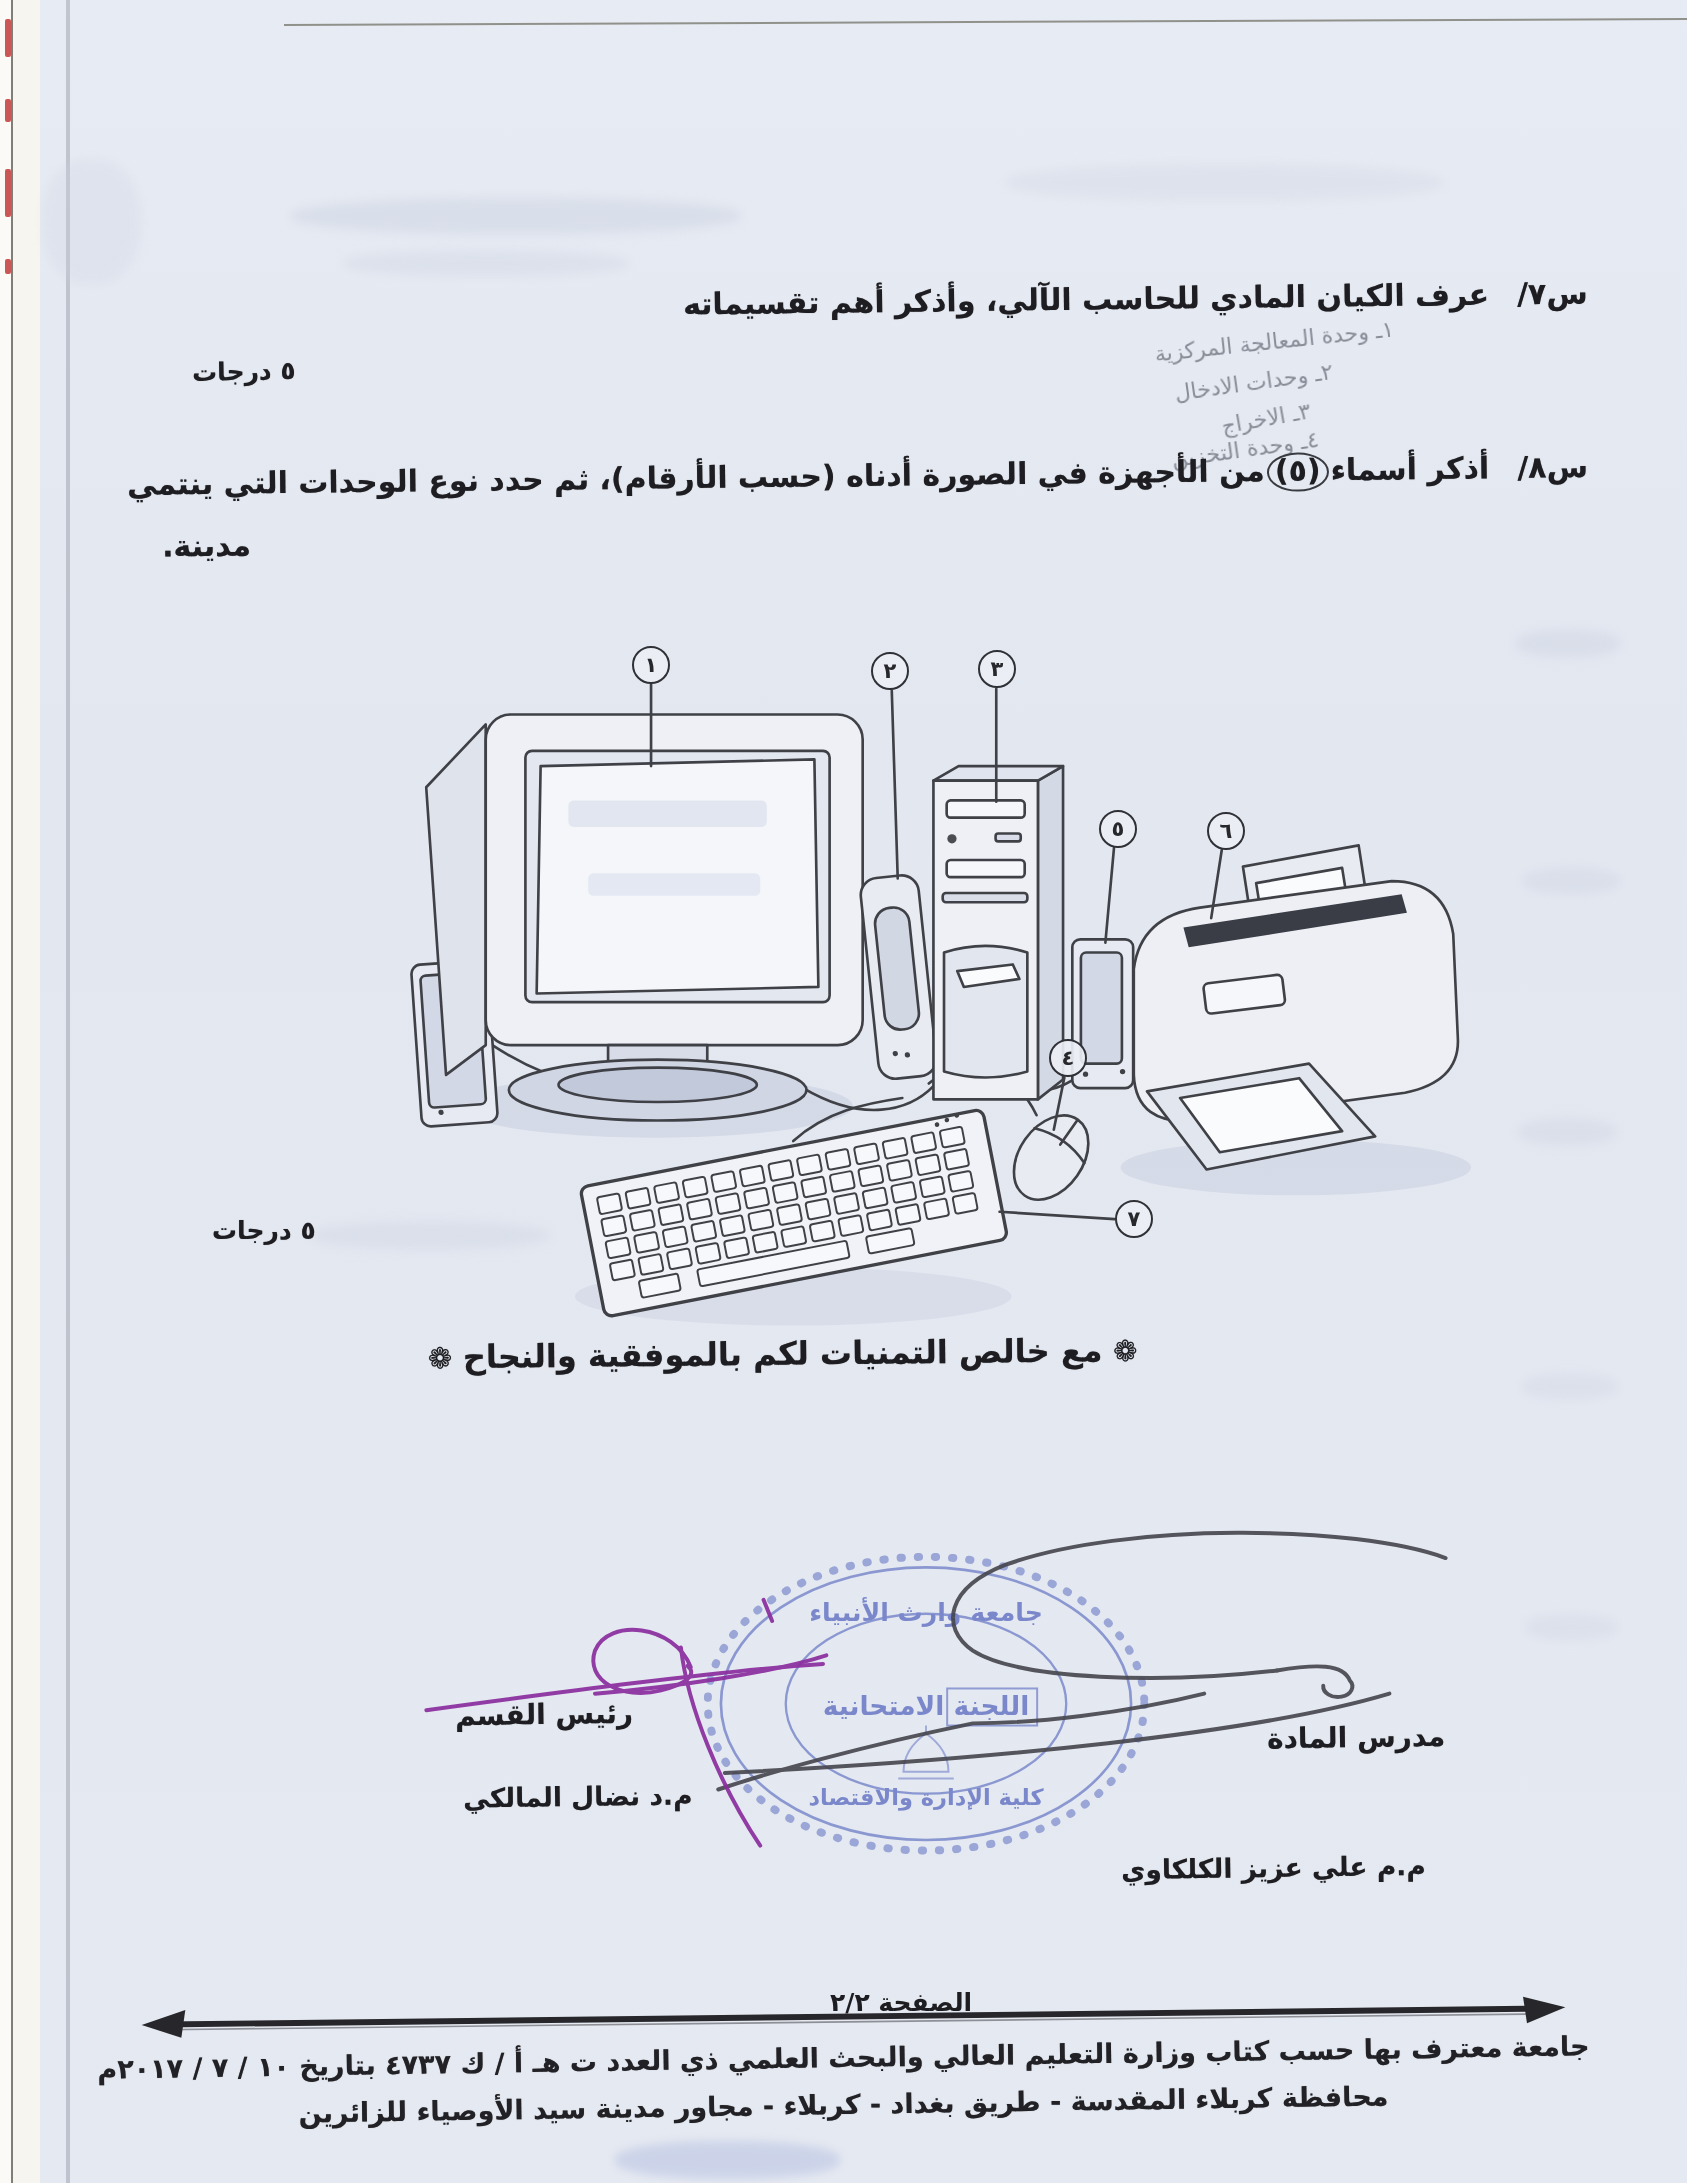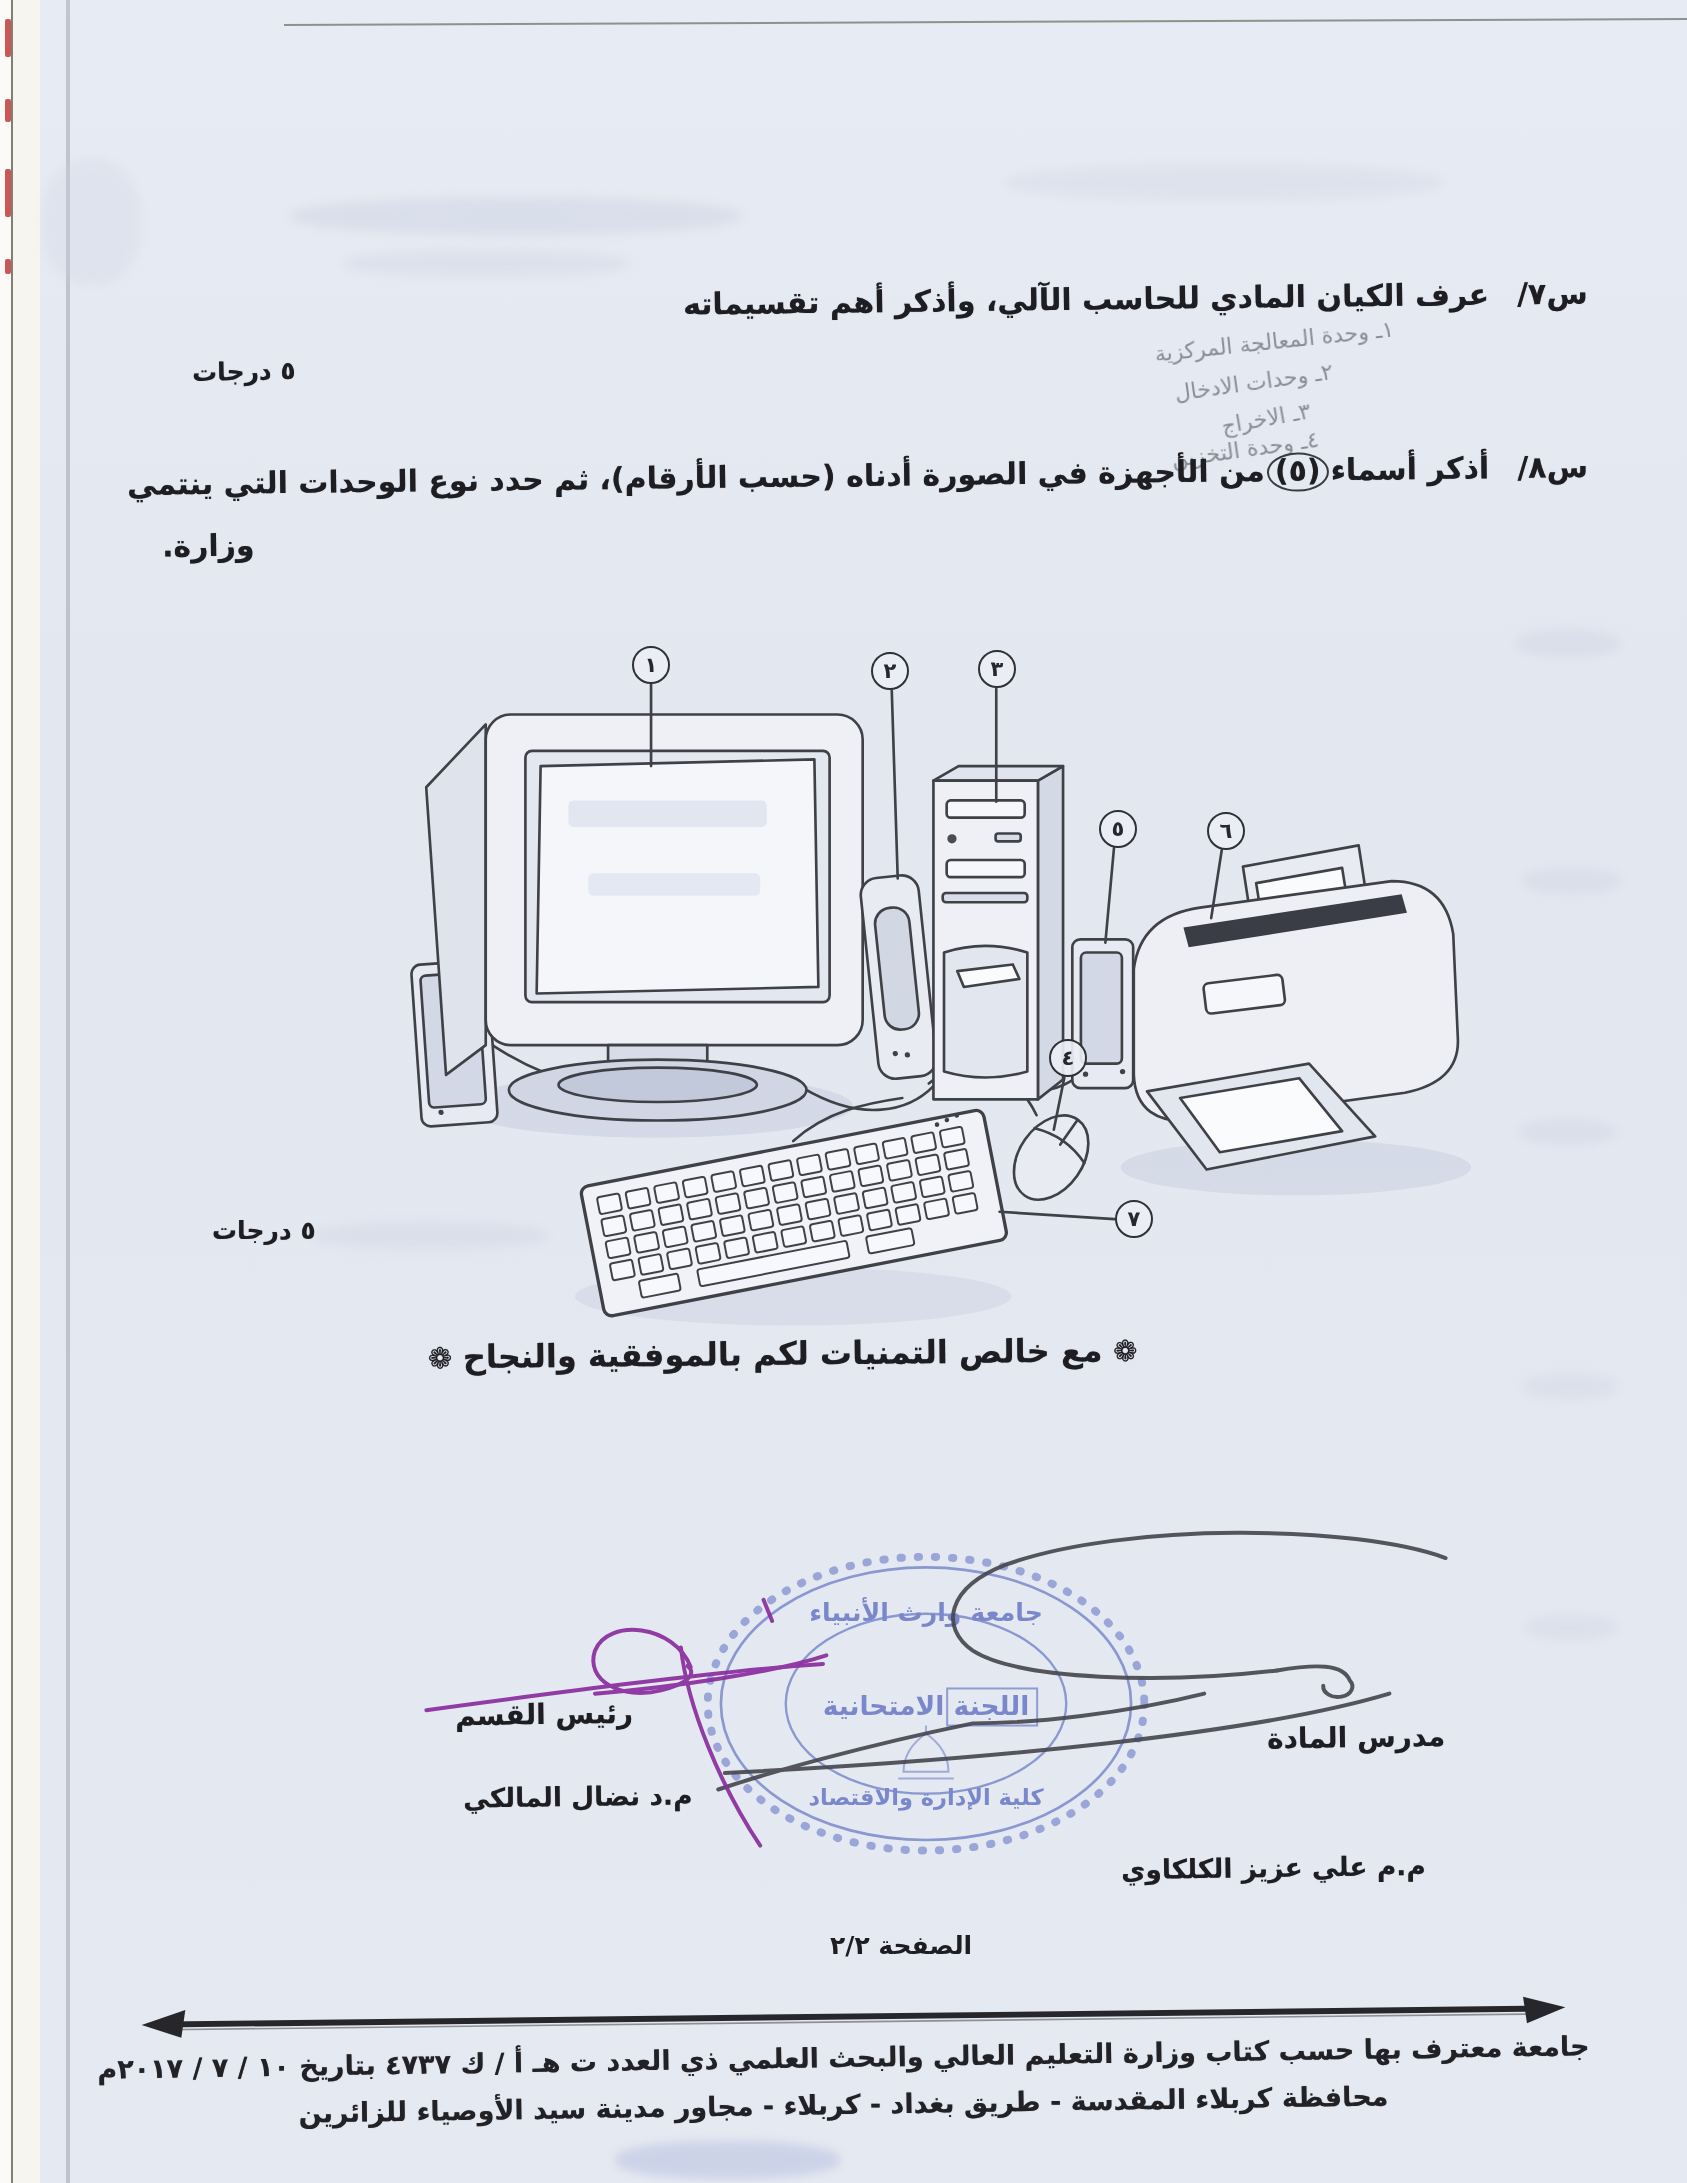--- a/index.html
+++ b/index.html
@@ -66,21 +66,21 @@
   <div class="abs artext marks" style="left:192px;top:357px;transform:rotate(-1deg)">٥ درجات</div>
 
   <div class="handnote" style="left:1154px;top:329px;transform:rotate(-6deg)">١ـ وحدة المعالجة المركزية</div>
   <div class="handnote" style="left:1174px;top:370px;transform:rotate(-8deg)">٢ـ وحدات الادخال</div>
   <div class="handnote" style="left:1221px;top:406px;transform:rotate(-10deg)">٣ـ الاخراج</div>
   <div class="handnote" style="left:1171px;top:437px;transform:rotate(-8deg)">٤ـ وحدة التخزين</div>
 
   <div class="abs artext q" style="right:99px;top:458px">
     <span class="qlabel">س٨/</span><span>أذكر أسماء</span><span class="circled">(٥)</span><span>من الأجهزة في الصورة أدناه (حسب الأرقام)، ثم حدد نوع الوحدات التي ينتمي</span>
   </div>
-  <div class="abs artext q" style="left:162px;top:528px">وزارة.</div>
+  <div class="abs artext q" style="left:162px;top:528px">مدينة.</div>
   <div class="abs artext marks" style="left:212px;top:1216px">٥ درجات</div>
 
   <svg class="abs" style="left:370px;top:582px" width="1111" height="794" viewBox="0 0 1680 1200">
     <g fill="none" stroke="#3f4147" stroke-width="4" stroke-linejoin="round" stroke-linecap="round">
 
       <ellipse cx="430" cy="792" rx="300" ry="48" fill="#c6cede" stroke="none" opacity=".55"></ellipse>
       <ellipse cx="1400" cy="885" rx="265" ry="42" fill="#c6cede" stroke="none" opacity=".5"></ellipse>
       <ellipse cx="640" cy="1080" rx="330" ry="44" fill="#c9d1e0" stroke="none" opacity=".45"></ellipse>
 
       <path d="M 655 765 C 745 818, 815 800, 852 762"></path>
@@ -276,21 +276,21 @@
       <path d="M 440 120 C 450 210, 500 330, 560 420"></path>
       <path d="M 565 48 L 578 80"></path>
     </g>
   </svg>
 
   <div class="abs artext sgtitle" style="left:1267px;top:1721px;transform:rotate(-0.8deg)">مدرس المادة</div>
   <div class="abs artext sgname" style="left:1121px;top:1852px;transform:rotate(-0.8deg)">م.م علي عزيز الكلكاوي</div>
   <div class="abs artext sgtitle" style="left:455px;top:1698px;transform:rotate(-0.8deg)">رئيس القسم</div>
   <div class="abs artext sgname" style="left:463px;top:1781px;transform:rotate(-0.8deg)">م.د نضال المالكي</div>
 
-  <div class="abs artext pagenum" style="left:830px;top:1931px">الصفحة ٢/٢</div>
+  <div class="abs artext pagenum" style="left:830px;top:1988px">الصفحة ٢/٢</div>
 
   <svg class="abs" style="left:139px;top:1994px" width="1429" height="49" viewBox="0 0 2160 74">
     <line x1="38" y1="46" x2="2122" y2="22" stroke="#27272b" stroke-width="9"></line>
     <line x1="38" y1="54" x2="2122" y2="30" stroke="#55555a" stroke-width="2.5" opacity=".6"></line>
     <polygon points="4,47 70,24 64,66" fill="#27272b"></polygon>
     <polygon points="2156,20 2092,4 2098,44" fill="#27272b"></polygon>
   </svg>
 
   <div class="abs footline" style="left:0;top:2042px">جامعة معترف بها حسب كتاب وزارة التعليم العالي والبحث العلمي ذي العدد ت هـ أ / ك ٤٧٣٧ بتاريخ ١٠ / ٧ / ٢٠١٧م</div>
   <div class="abs footline" style="left:0;top:2089px">محافظة كربلاء المقدسة - طريق بغداد - كربلاء - مجاور مدينة سيد الأوصياء للزائرين</div>

